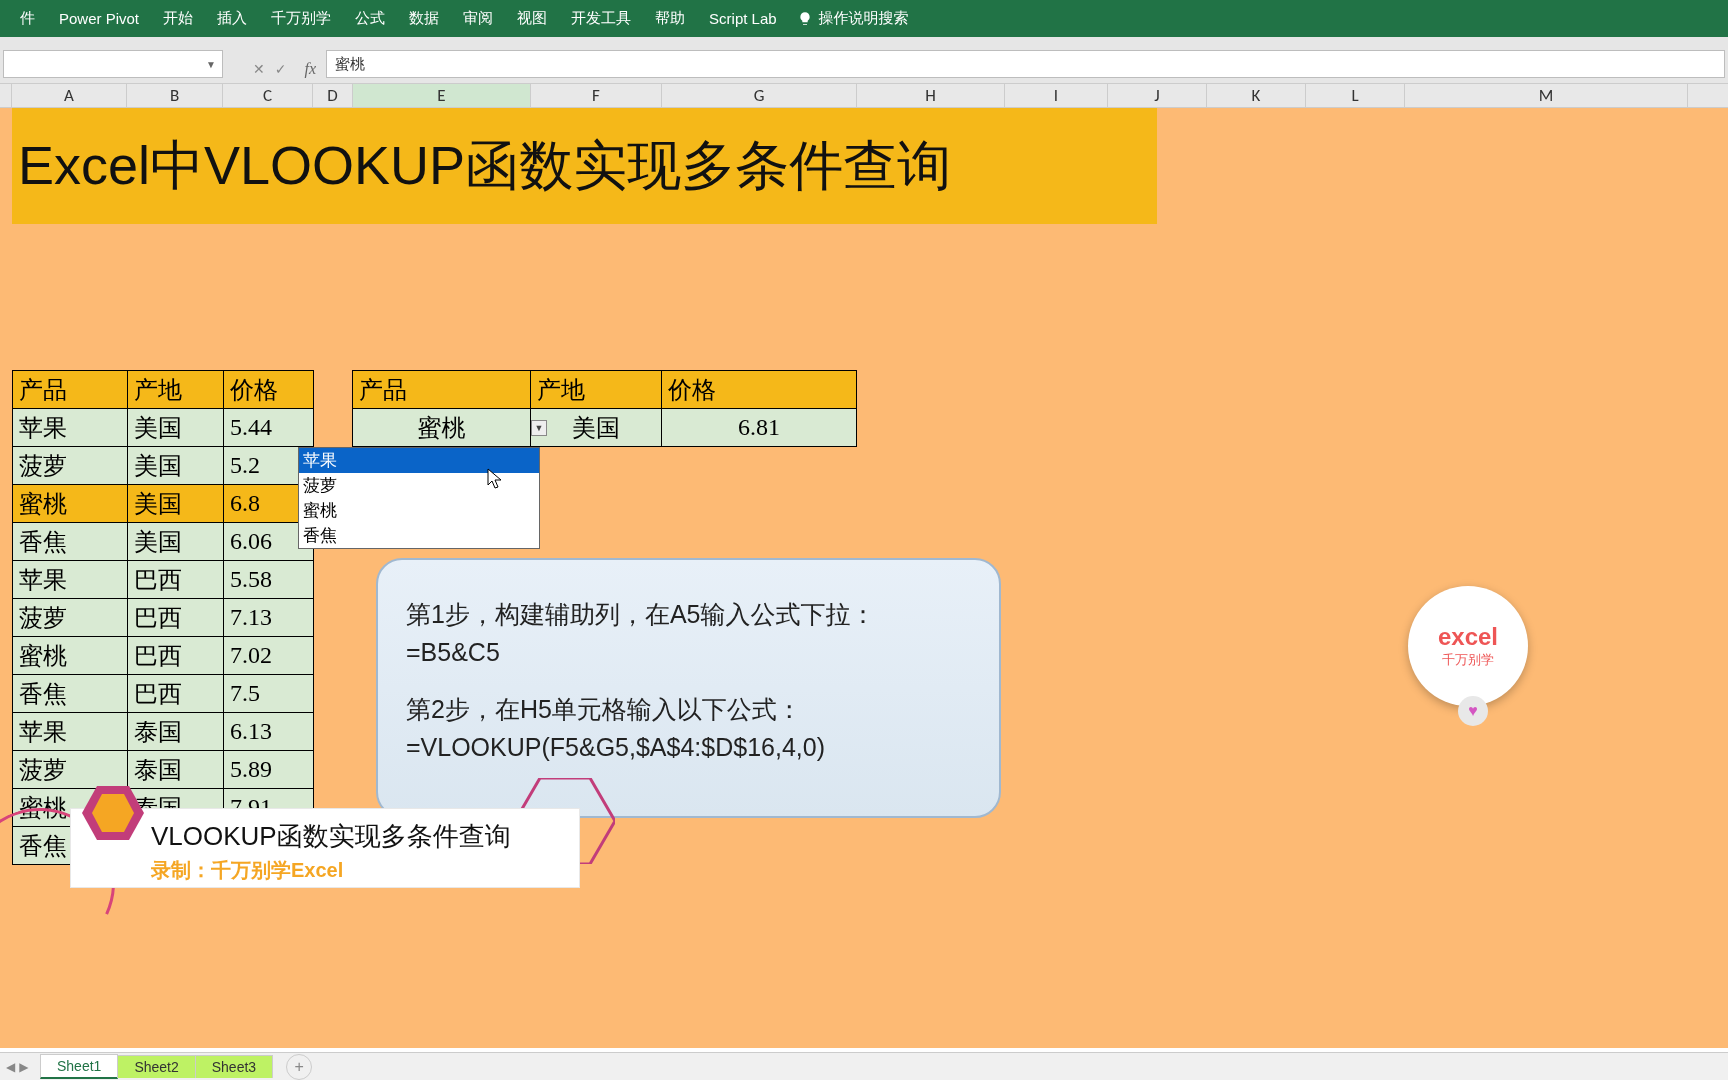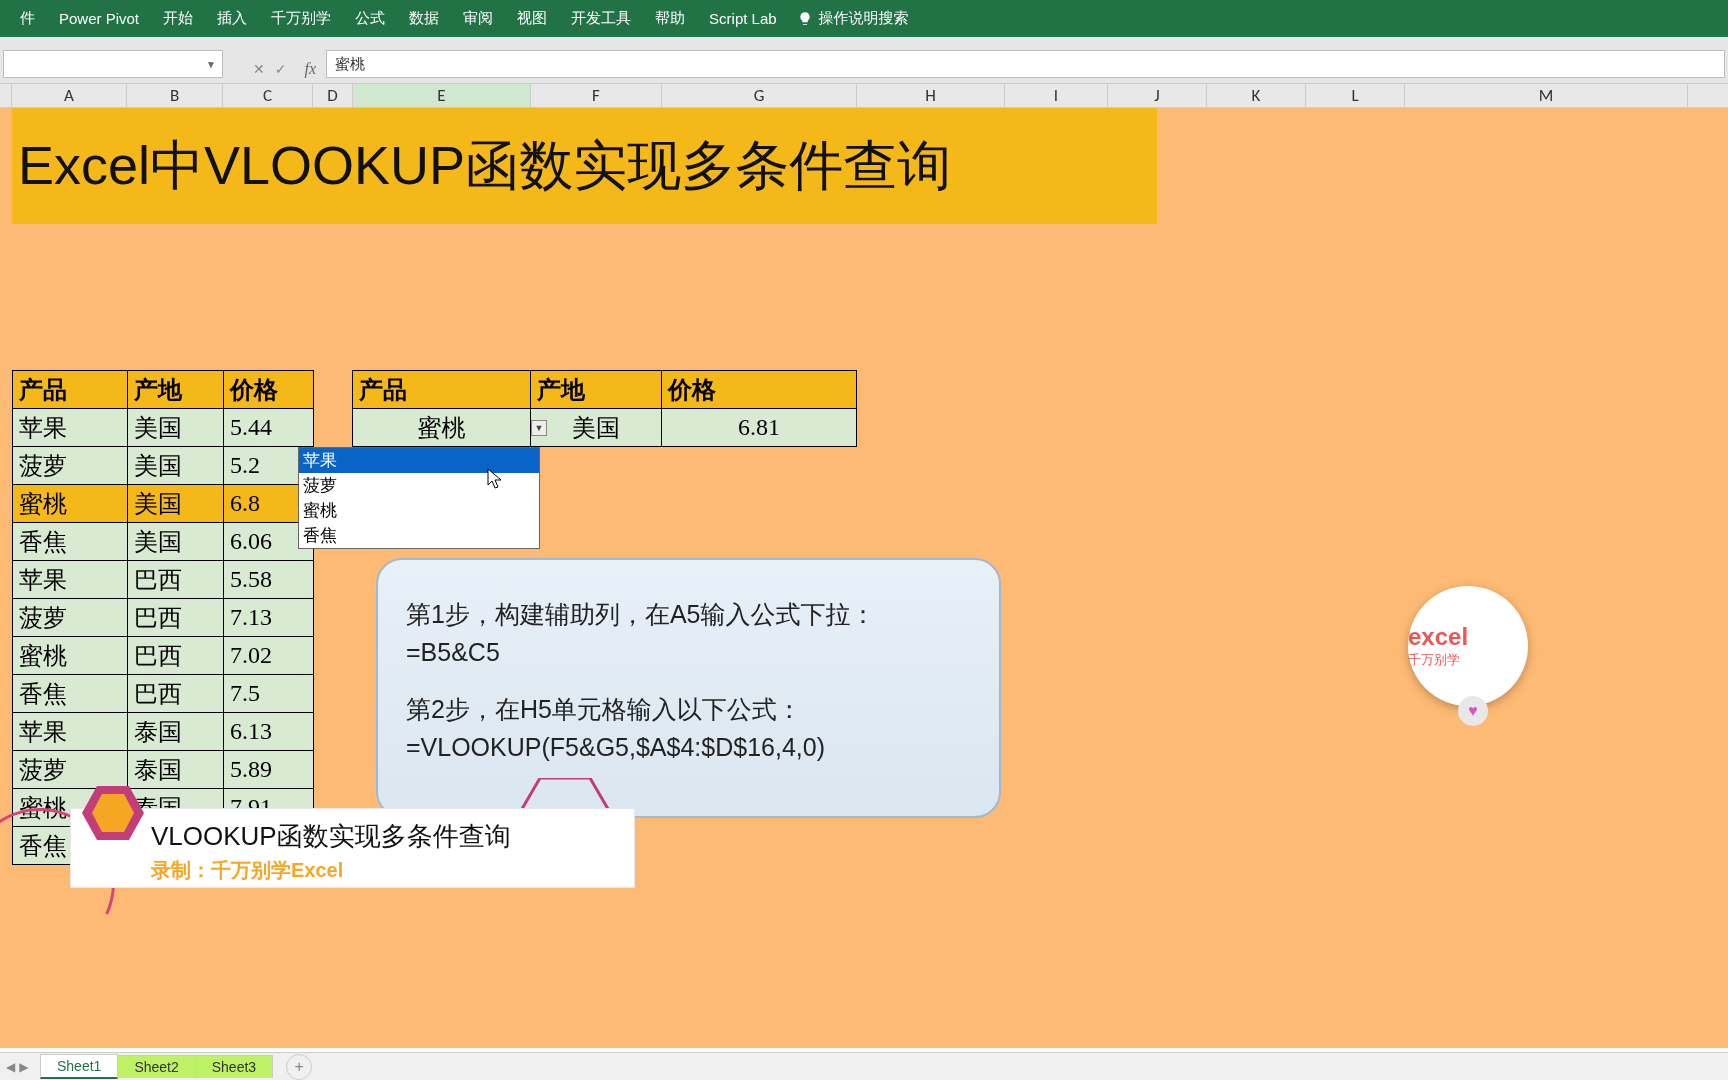--- a/index.html
+++ b/index.html
@@ -25,21 +25,21 @@
 .col-h.sel { background: #d0e7d0; }
 .row-h-corner { width: 12px; border-right: 1px solid #ccc; }
 
 
 .grid { position: relative; background: #fdba74; }
 .title-banner { position: absolute; left: 12px; top: 0; width: 1145px; height: 116px; background: #f5b819; display: flex; align-items: center; padding-left: 6px; font-size: 54px; color: #111; font-weight: 400; }
 
 
 .tbl { position: absolute; border-collapse: collapse; }
 .tbl td { border: 1px solid #000; padding: 2px 6px; height: 38px; font-size: 24px; font-family: "SimSun", serif; }
-.hdr { background: #f5b819; font-weight: 700; }
+.hdr { background: #f5b819; font-weight: 400; }
 .num { text-align: left; font-family: monospace; }
 .hl { background: #f5b819; }
 .cell-bg { background: #d9ead3; }
 
 
 .dd-cell { position: relative; }
 .dd-arrow { position: absolute; right: -17px; top: 50%; transform: translateY(-50%); width: 16px; height: 16px; border: 1px solid #888; background: #eee; display: flex; align-items: center; justify-content: center; font-size: 9px; color: #444; }
 .dd-list { position: absolute; left: 298px; top: 339px; width: 242px; background: #fff; border: 1px solid #666; z-index: 10; font-size: 17px; }
 .dd-item { padding: 1px 4px; font-family: "SimSun"; }
 .dd-item.sel { background: #0a64c8; color: #fff; }
@@ -49,31 +49,31 @@
 .cursor { position: absolute; left: 487px; top: 360px; z-index: 20; font-size: 18px; }
 
 
 .callout { position: absolute; left: 376px; top: 450px; width: 625px; height: 260px; background: linear-gradient(#e8f0f8, #dae6f0); border: 2px solid #a0b8d0; border-radius: 26px; padding: 36px 28px; font-size: 25px; color: #222; line-height: 1.5; }
 
 
 .hex-shape { position: absolute; left: 515px; top: 670px; width: 100px; height: 86px; }
 .hex-shape svg { width: 100%; height: 100%; }
 
 
-.caption { position: absolute; left: 70px; top: 700px; width: 565px; height: 80px; background: #fff; border: 1px solid #e8e8e8; z-index: 3; padding: 10px 0 0 80px; }
+.caption { position: absolute; left: 70px; top: 700px; width: 510px; height: 80px; background: #fff; border: 1px solid #e8e8e8; z-index: 3; padding: 10px 0 0 80px; }
 .caption-t { font-size: 26px; color: #111; font-weight: 500; }
 .caption-s { font-size: 20px; color: #f5a623; font-weight: 700; margin-top: 3px; }
 .cap-hex { position: absolute; left: 82px; top: 678px; width: 62px; height: 54px; z-index: 4; }
 
 
 .arc { position: absolute; left: -35px; top: 700px; width: 150px; height: 150px; border: 3px solid #d8447a; border-radius: 50%; border-left-color: transparent; border-bottom-color: transparent; transform: rotate(-20deg); z-index: 2; }
 
 
 .wm { position: absolute; right: 190px; top: 478px; width: 130px; height: 140px; z-index: 2; }
-.wm-circle { width: 120px; height: 120px; background: #fff; border-radius: 50%; box-shadow: 0 3px 10px rgba(0,0,0,0.25); display: flex; flex-direction: column; align-items: flex-start; justify-content: center; }
+.wm-circle { width: 120px; height: 120px; background: #fff; border-radius: 50%; box-shadow: 0 3px 10px rgba(0,0,0,0.25); display: flex; flex-direction: column; align-items: center; justify-content: center; }
 .wm-t1 { color: #e55; font-size: 24px; font-weight: bold; }
 .wm-t2 { color: #e55; font-size: 13px; }
 .wm-heart { position: absolute; bottom: 0; left: 50%; transform: translateX(-50%); width: 30px; height: 30px; background: #e8e8e8; border-radius: 50%; display: flex; align-items: center; justify-content: center; color: #d456c2; font-size: 16px; }
 
 
 .sheet-tabs { position: absolute; bottom: 0; left: 0; right: 0; height: 28px; background: #f0f0f0; border-top: 1px solid #ccc; display: flex; align-items: center; padding-left: 40px; gap: 0; }
 .nav-arrows { position: absolute; left: 6px; display: flex; gap: 4px; color: #888; font-size: 12px; }
 .stab { padding: 3px 16px; border: 1px solid #ccc; border-bottom: none; background: #bef264; font-size: 14px; color: #333; margin-right: -1px; }
 .stab.active { background: #fff; border-bottom: 2px solid #217346; color: #217346; font-weight: 500; }
 .new-sheet { width: 26px; height: 26px; border: 1px solid #ccc; border-radius: 50%; display: flex; align-items: center; justify-content: center; margin-left: 14px; color: #888; font-size: 16px; }

